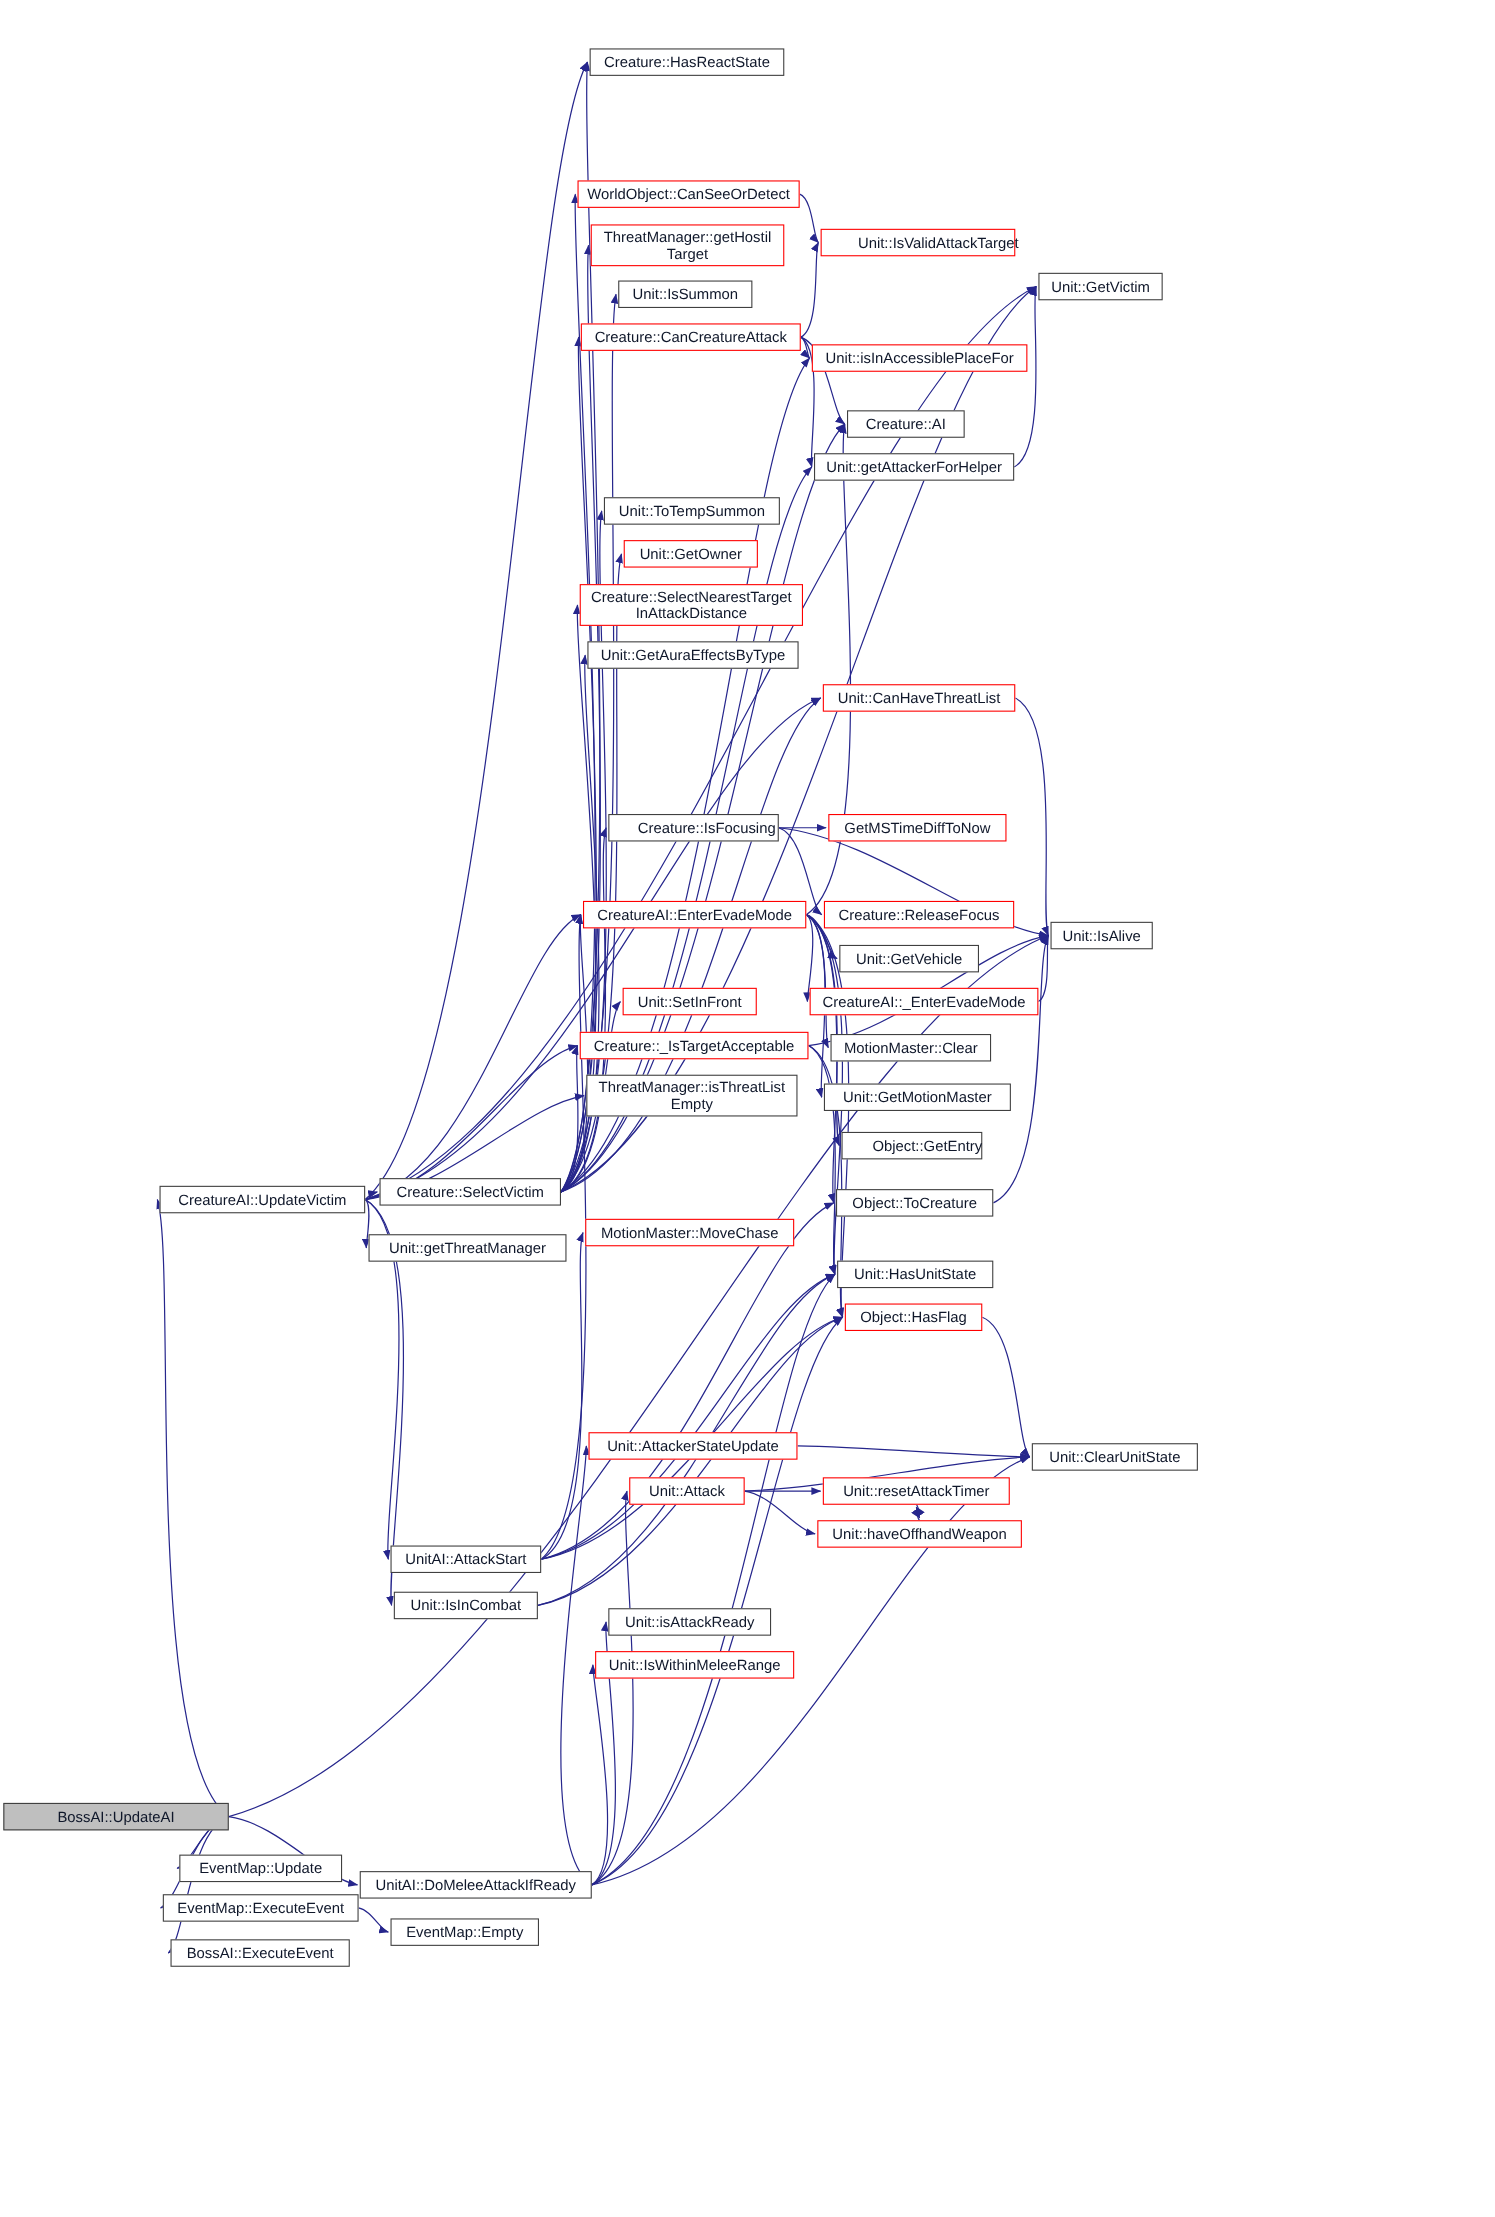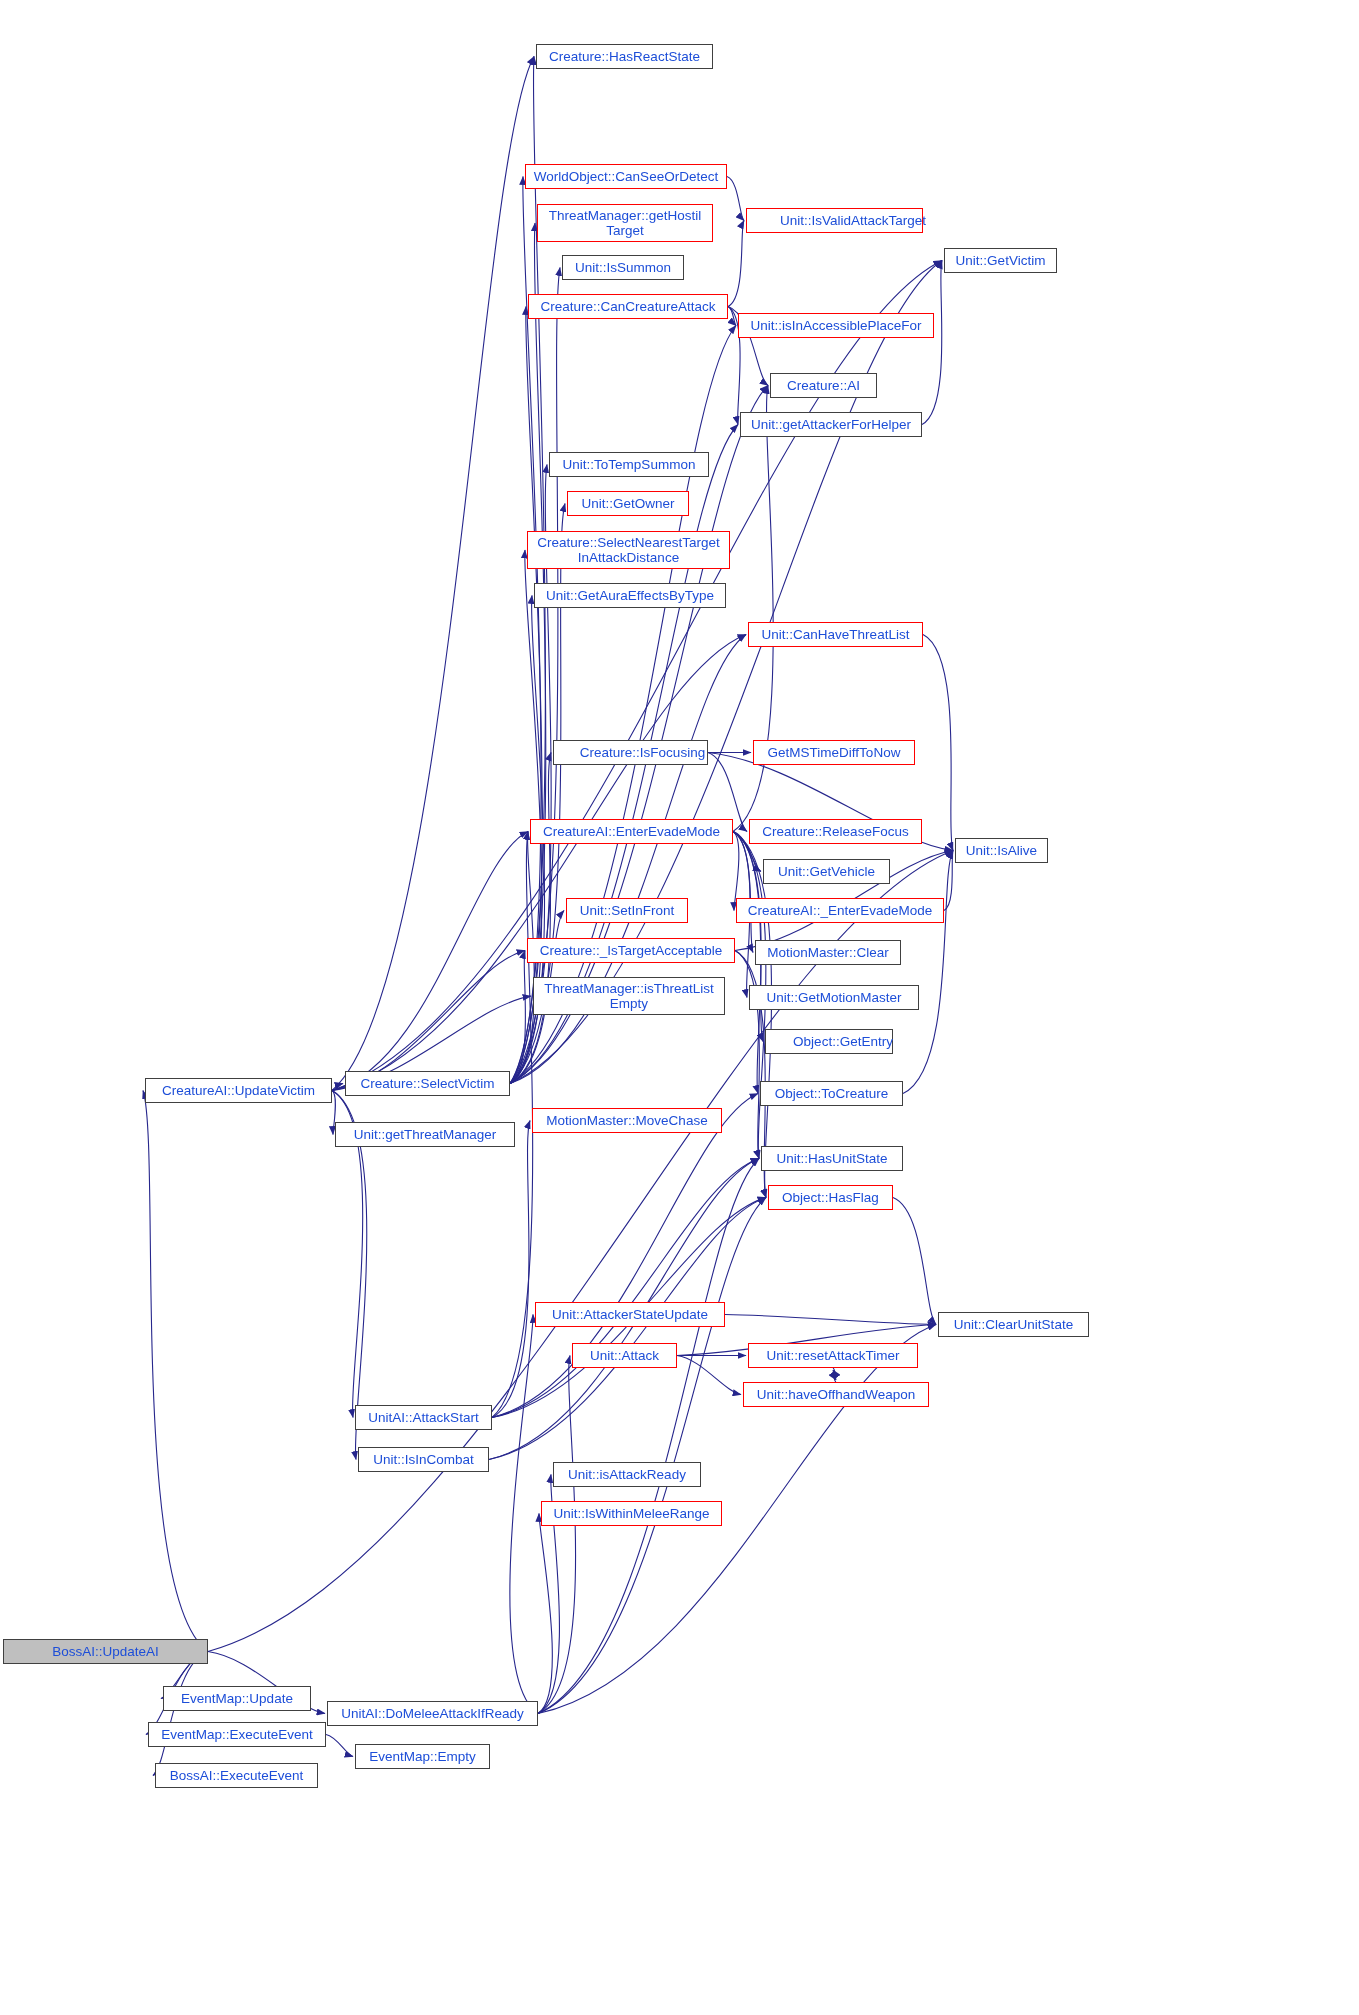--- a/index.html
+++ b/index.html
@@ -1,21 +1,21 @@
 <!DOCTYPE html>
 <html><head>
 <meta charset="utf-8">
 <style>
   html,body{margin:0;padding:0;background:#ffffff;}
   #canvas{position:relative;width:1359px;height:2015px;background:#fff;
           font-family:"Liberation Sans","DejaVu Sans",sans-serif;}
   #edges{position:absolute;left:0;top:0;width:1359px;height:2015px;}
   .node{position:absolute;box-sizing:border-box;display:flex;align-items:center;
         justify-content:center;text-align:center;background:#ffffff;
-        border:1px solid #404040;font-size:13.5px;color:#1d4ed8;line-height:1.12;
+        border:1px solid #404040;font-size:13.5px;color:#0f172a;line-height:1.12;
         white-space:pre-line;padding:0 3px;}
   .node.red{border:1px solid #ff0000;}
   .node.cur{background:#bfbfbf;border:1px solid #404040;}
 </style>
 </head>
 <body>
 
 <div id="canvas">
   <svg id="edges" viewBox="0 0 1359 2015" xmlns="http://www.w3.org/2000/svg">
     <defs>

